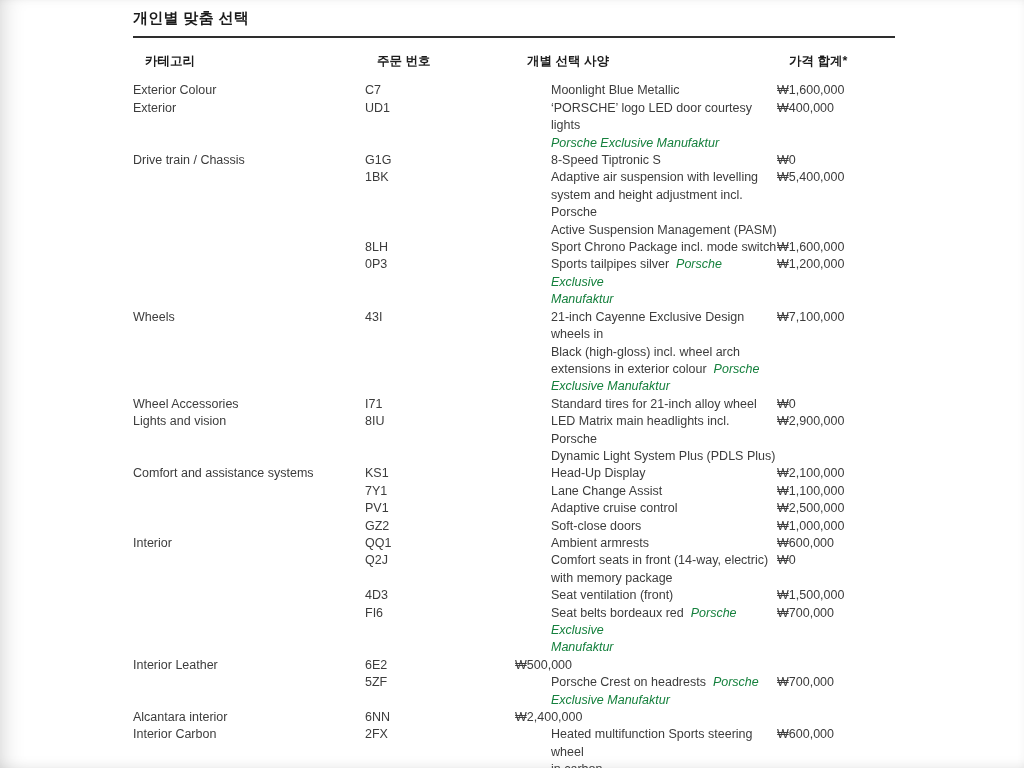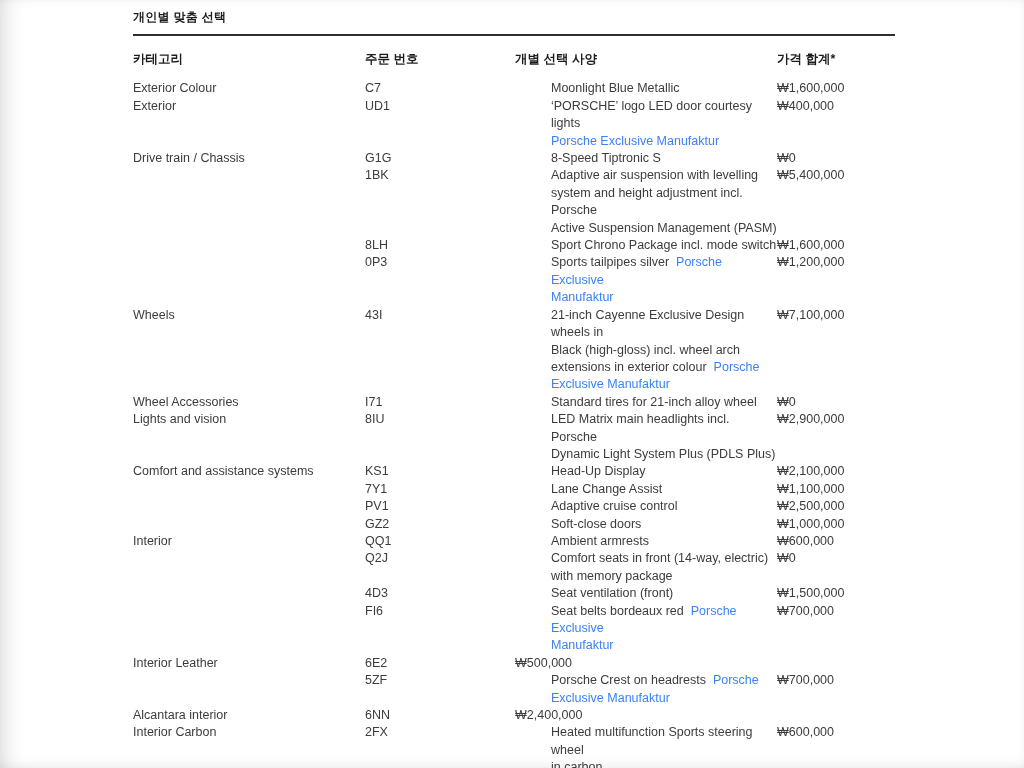--- a/index.html
+++ b/index.html
@@ -14,50 +14,51 @@
                 inset -5px 0 12px -8px rgba(0,0,0,.07),
                 inset 0 -10px 16px -12px rgba(0,0,0,.10),
                 inset 0 6px 10px -8px rgba(0,0,0,.06);
   }
   .doc {
     position: absolute;
     left: 133px; top: 9px;
     width: 762px;
   }
   .title {
-    font-size: 12px;
+    font-size: 15px;
     font-weight: bold;
     color: #1c1c1c;
     letter-spacing: .3px;
   }
   .rule {
     border: none;
     border-top: 2px solid #2e2e2e;
     margin: 8px 0 0 0;
   }
   .grid {
     display: grid;
     grid-template-columns: 232px 150px 262px 1fr;
     align-items: start;
   }
   .header-row {
     margin-top: 15px;
   }
   .header-row .cell {
     font-weight: bold;
     color: #1c1c1c;
+    margin-left: 12px;
   }
   .rows { margin-top: 12px; }
   .cell {
     font-size: 12.5px;
     line-height: 17.4px;
     color: #3c3c3c;
   }
   .desc { white-space: pre-wrap; margin-left: 36px; }
-  .gray { color: #3b82f6; }
+  .gray { color: #15803d; font-style: italic; }
   .price { text-align: left; white-space: nowrap; }
 </style>
 </head>
 <body>
 
 <div class="doc">
 
   <div class="title">개인별 맞춤 선택</div>
 
   <hr class="rule">

